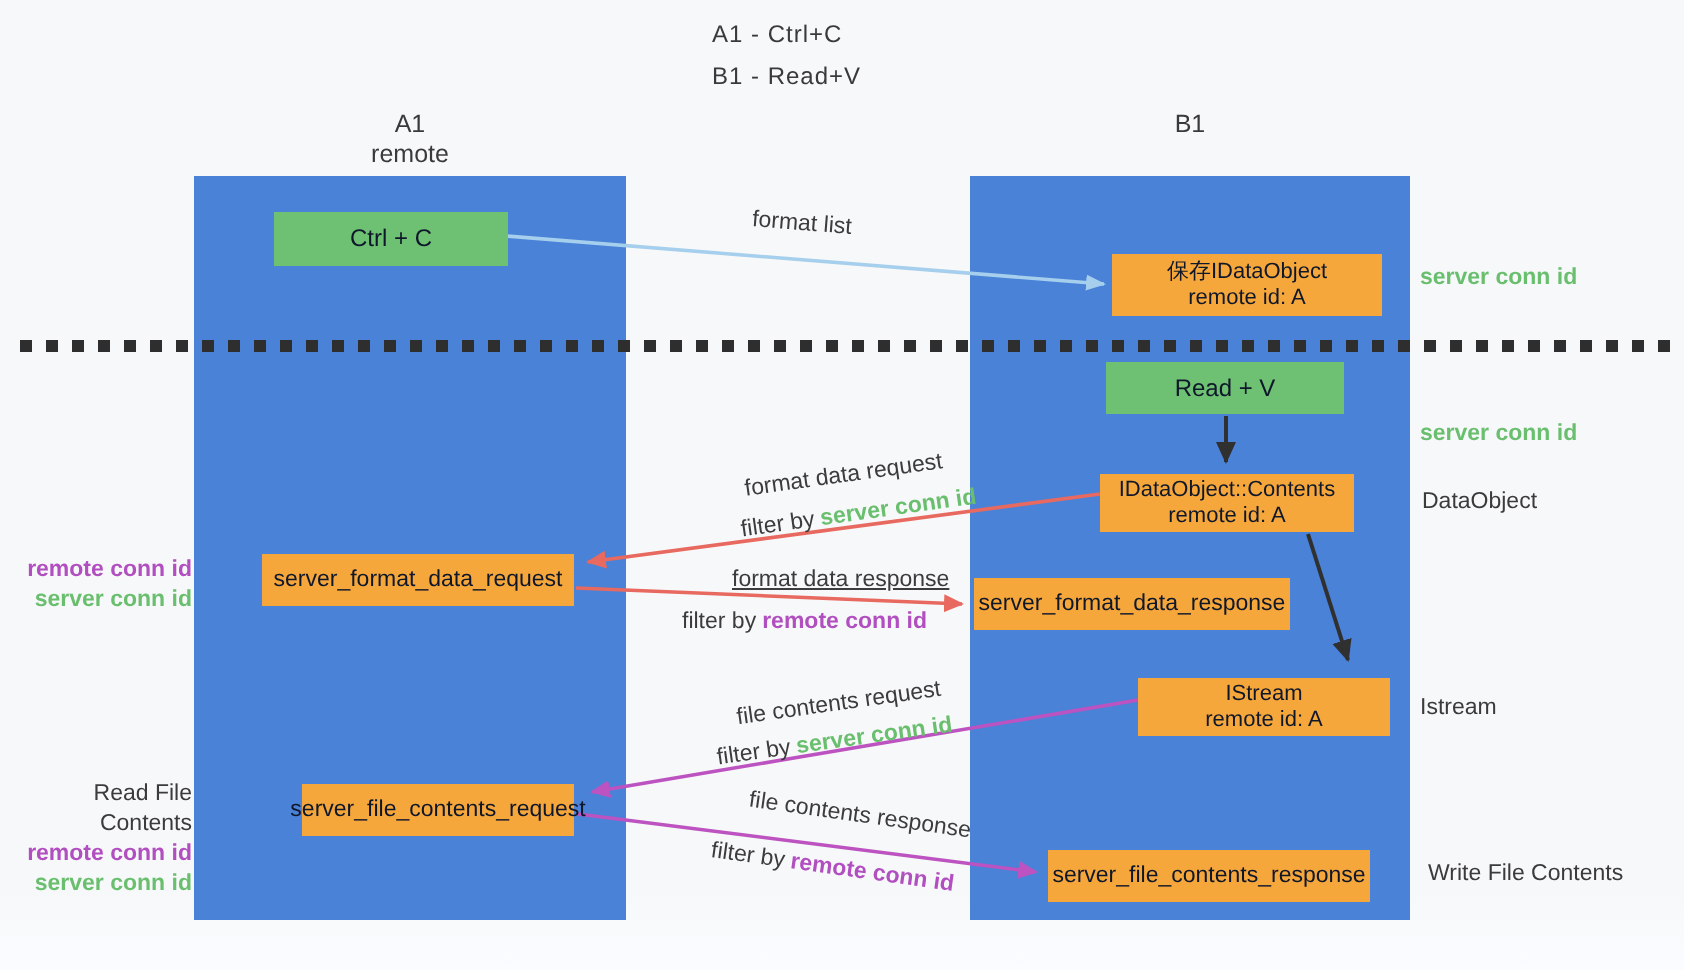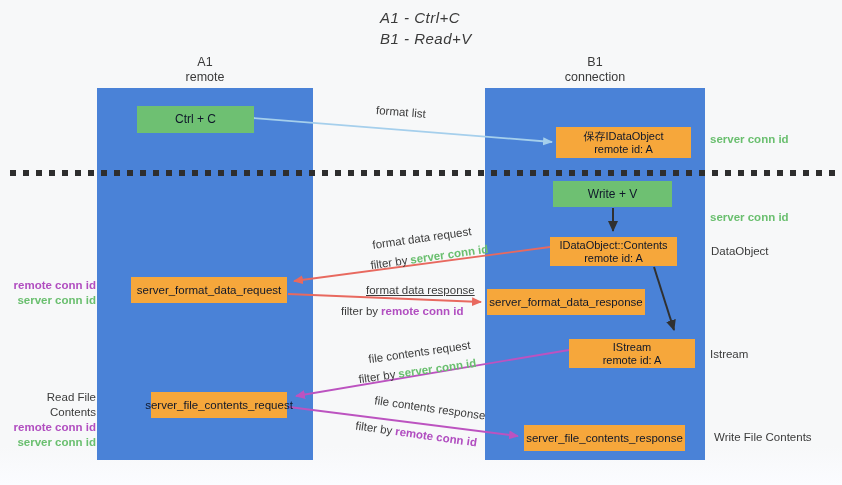--- a/index.html
+++ b/index.html
@@ -3,21 +3,21 @@
 <meta charset="utf-8">
 <style>
   * { margin:0; padding:0; box-sizing:border-box; }
   html,body { background:#f7f8f9; }
   #stage {
     position:relative; width:842px; height:485px; overflow:hidden;
     background:linear-gradient(#f7f8f9 92%, #fbfcff);
     font-family:"Liberation Sans", sans-serif; color:#3b3b3b;
   }
   .abs { position:absolute; }
-  .title { left:380px; top:7px; font-size:15px; line-height:21px; color:#3a3a3a; letter-spacing:0.5px;font-style:italic; }
+  .title { left:356px; top:7px; font-size:12px; line-height:21px; color:#3a3a3a; letter-spacing:0.5px; }
   .lifeline-head { text-align:center; font-size:12.5px; line-height:15px; color:#3a3a3a; }
   #head-a1 { left:97px; top:55px; width:216px; }
   #head-b1 { left:485px; top:55px; width:220px; }
   .panel { background:#4a82d7; z-index:1; }
   #panel-a1 { left:97px; top:88px; width:216px; height:372px; }
   #panel-b1 { left:485px; top:88px; width:220px; height:372px; }
   #arrow-layer { left:0; top:0; z-index:2; pointer-events:none; }
   .node {
     z-index:3; color:#0f172a; display:flex; flex-direction:column;
     align-items:center; justify-content:center; text-align:center;
@@ -53,21 +53,20 @@
     <div>A1 - Ctrl+C</div>
     <div>B1 - Read+V</div>
   </div>
 
   <div class="abs lifeline-head" id="head-a1">
     <div>A1</div>
     <div>remote</div>
   </div>
   <div class="abs lifeline-head" id="head-b1">
     <div>B1</div>
-    <div>connection</div>
   </div>
 
   <div class="abs panel" id="panel-a1"></div>
   <div class="abs panel" id="panel-b1"></div>
 
   <svg class="abs" id="arrow-layer" width="842" height="485" viewBox="0 0 842 485">
     <defs>
       <marker id="mk-blue" markerWidth="11" markerHeight="10" refX="9" refY="4" orient="auto" markerUnits="userSpaceOnUse">
         <path d="M0,0 L10,4 L0,8 Z" fill="#a5cfec"></path>
       </marker>
@@ -102,21 +101,21 @@
   <div class="abs node green" id="node-ctrl-c">
     <div>Ctrl + C</div>
   </div>
 
   <div class="abs node orange" id="node-save-ido">
     <div>保存IDataObject</div>
     <div>remote id: A</div>
   </div>
 
   <div class="abs node green" id="node-ctrl-v">
-    <div>Write + V</div>
+    <div>Read + V</div>
   </div>
 
   <div class="abs node orange" id="node-getdata">
     <div>IDataObject::Contents</div>
     <div>remote id: A</div>
   </div>
 
   <div class="abs node orange" id="node-fmt-resp">
     <div>server_format_data_response</div>
   </div>

